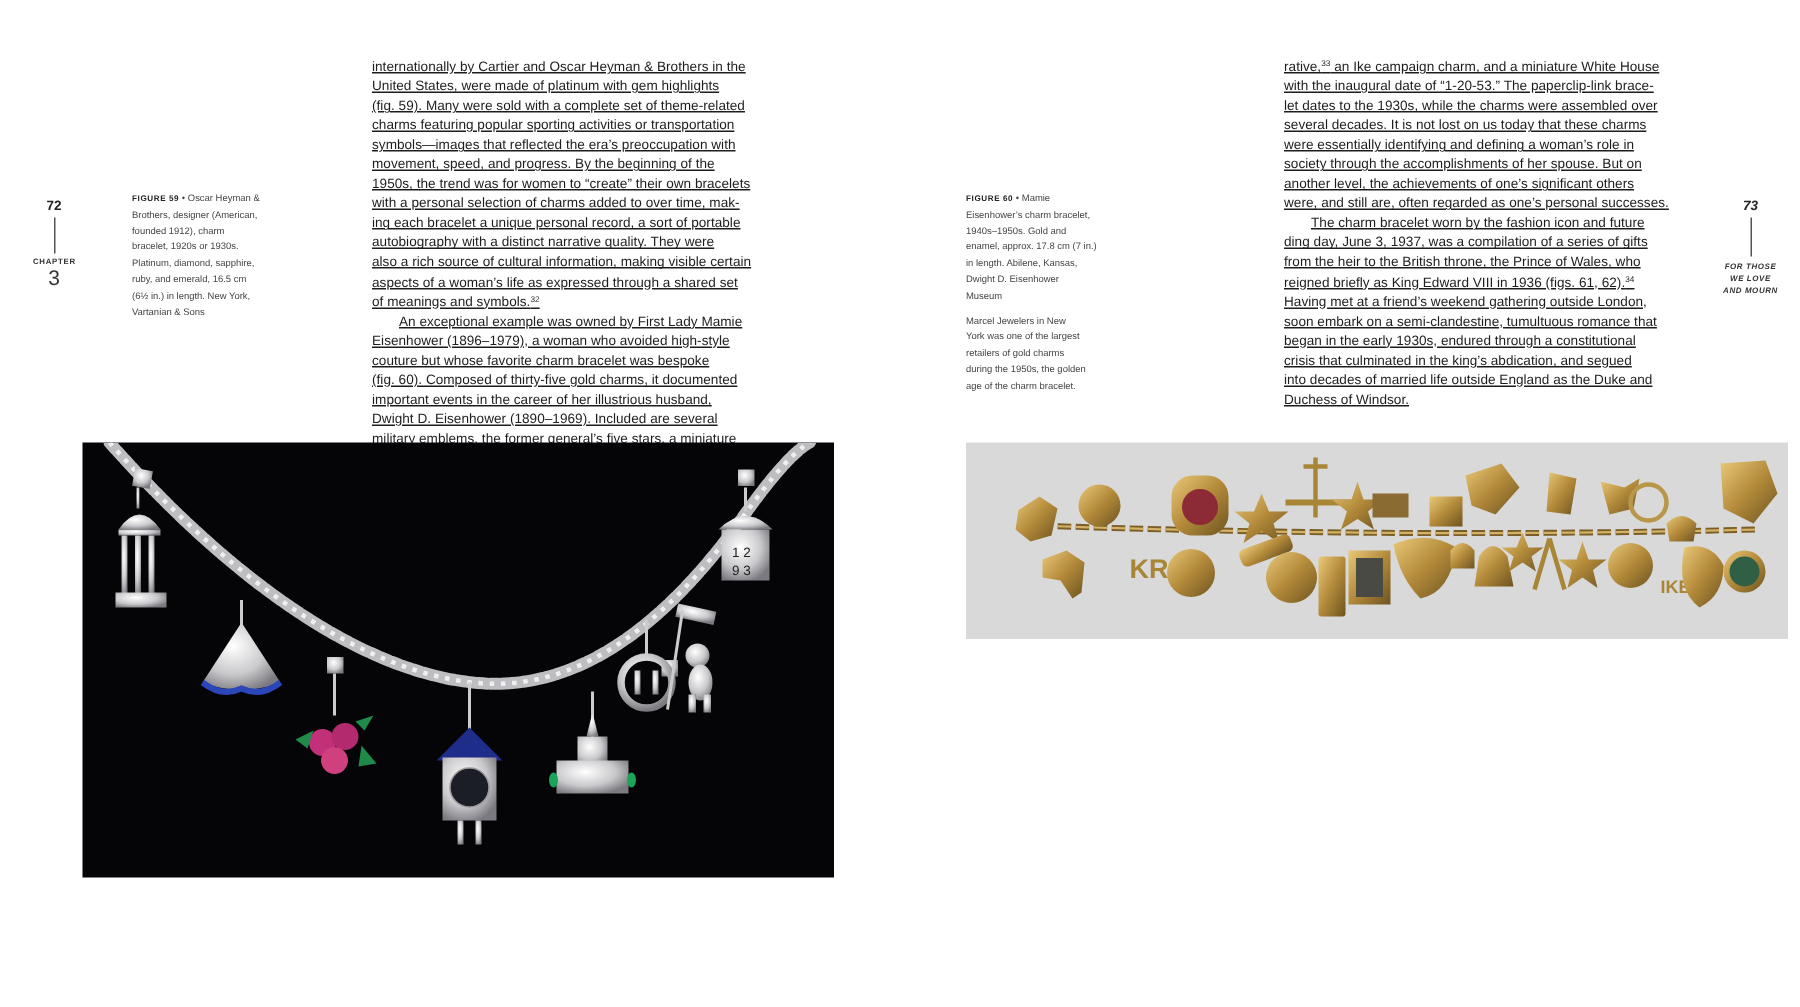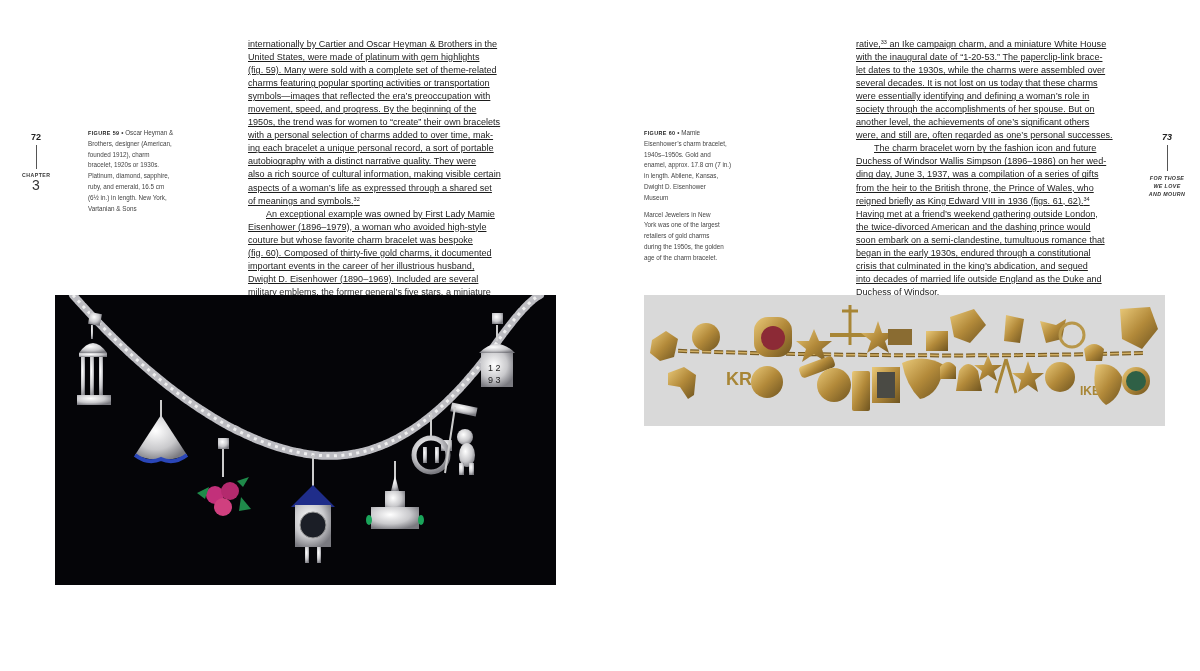--- a/index.html
+++ b/index.html
@@ -191,45 +191,43 @@
       <span class="line">with the inaugural date of “1-20-53.” The paperclip-link brace-</span>
       <span class="line">let dates to the 1930s, while the charms were assembled over</span>
       <span class="line">several decades. It is not lost on us today that these charms</span>
       <span class="line">were essentially identifying and defining a woman’s role in</span>
       <span class="line">society through the accomplishments of her spouse. But on</span>
       <span class="line">another level, the achievements of one’s significant others</span>
       <span class="line">were, and still are, often regarded as one’s personal successes.</span>
     </p>
     <p>
       <span class="line" style="padding-left:18px;">The charm bracelet worn by the fashion icon and future</span>
-      <span class="line">Duchess of Windsor Wallis Simpson (1896–1986) on her wed-</span>
       <span class="line">ding day, June 3, 1937, was a compilation of a series of gifts</span>
       <span class="line">from the heir to the British throne, the Prince of Wales, who</span>
       <span class="line"><span>reigned briefly as King Edward VIII in 1936 (figs. 61, 62).</span><sup>34</sup></span>
       <span class="line">Having met at a friend’s weekend gathering outside London,</span>
-      <span class="line">the twice-divorced American and the dashing prince would</span>
       <span class="line">soon embark on a semi-clandestine, tumultuous romance that</span>
       <span class="line">began in the early 1930s, endured through a constitutional</span>
       <span class="line">crisis that culminated in the king’s abdication, and segued</span>
       <span class="line">into decades of married life outside England as the Duke and</span>
       <span class="line">Duchess of Windsor.</span>
     </p>
   </div>
 
   <div class="abs" style="left:544px;top:132px;width:46px;font-style:italic;">
     <div class="folio">73</div>
     <div class="folio-rule" style="height:26px;"></div>
     <div class="running-head">
       <div>FOR THOSE</div>
       <div>WE LOVE</div>
       <div>AND MOURN</div>
     </div>
   </div>
 
-  <div class="abs photo" style="left:44px;top:295px;width:521px;height:131px;background:#d9d9d9;" title="Mamie Eisenhower's gold charm bracelet with stars, coins, bell, wishbone, photo locket, airplane, Texas, IKE and other charms on light gray background">
+  <div class="abs photo" style="left:44px;top:295px;width:521px;height:131px;background:#d9d9d9;padding-left:27px;" title="Mamie Eisenhower's gold charm bracelet with stars, coins, bell, wishbone, photo locket, airplane, Texas, IKE and other charms on light gray background">
     <svg width="521" height="131" viewBox="0 0 521 131">
       <defs>
         <linearGradient id="gold" x1="0" y1="0" x2="1" y2="1">
           <stop offset="0" stop-color="#e9c979"></stop>
           <stop offset="0.5" stop-color="#b38a3a"></stop>
           <stop offset="1" stop-color="#6e5420"></stop>
         </linearGradient>
       </defs>
 
       <path d="M10,55 Q260,64 500,58" fill="none" stroke="#7a5e26" stroke-width="4" stroke-dasharray="9 3"></path>

